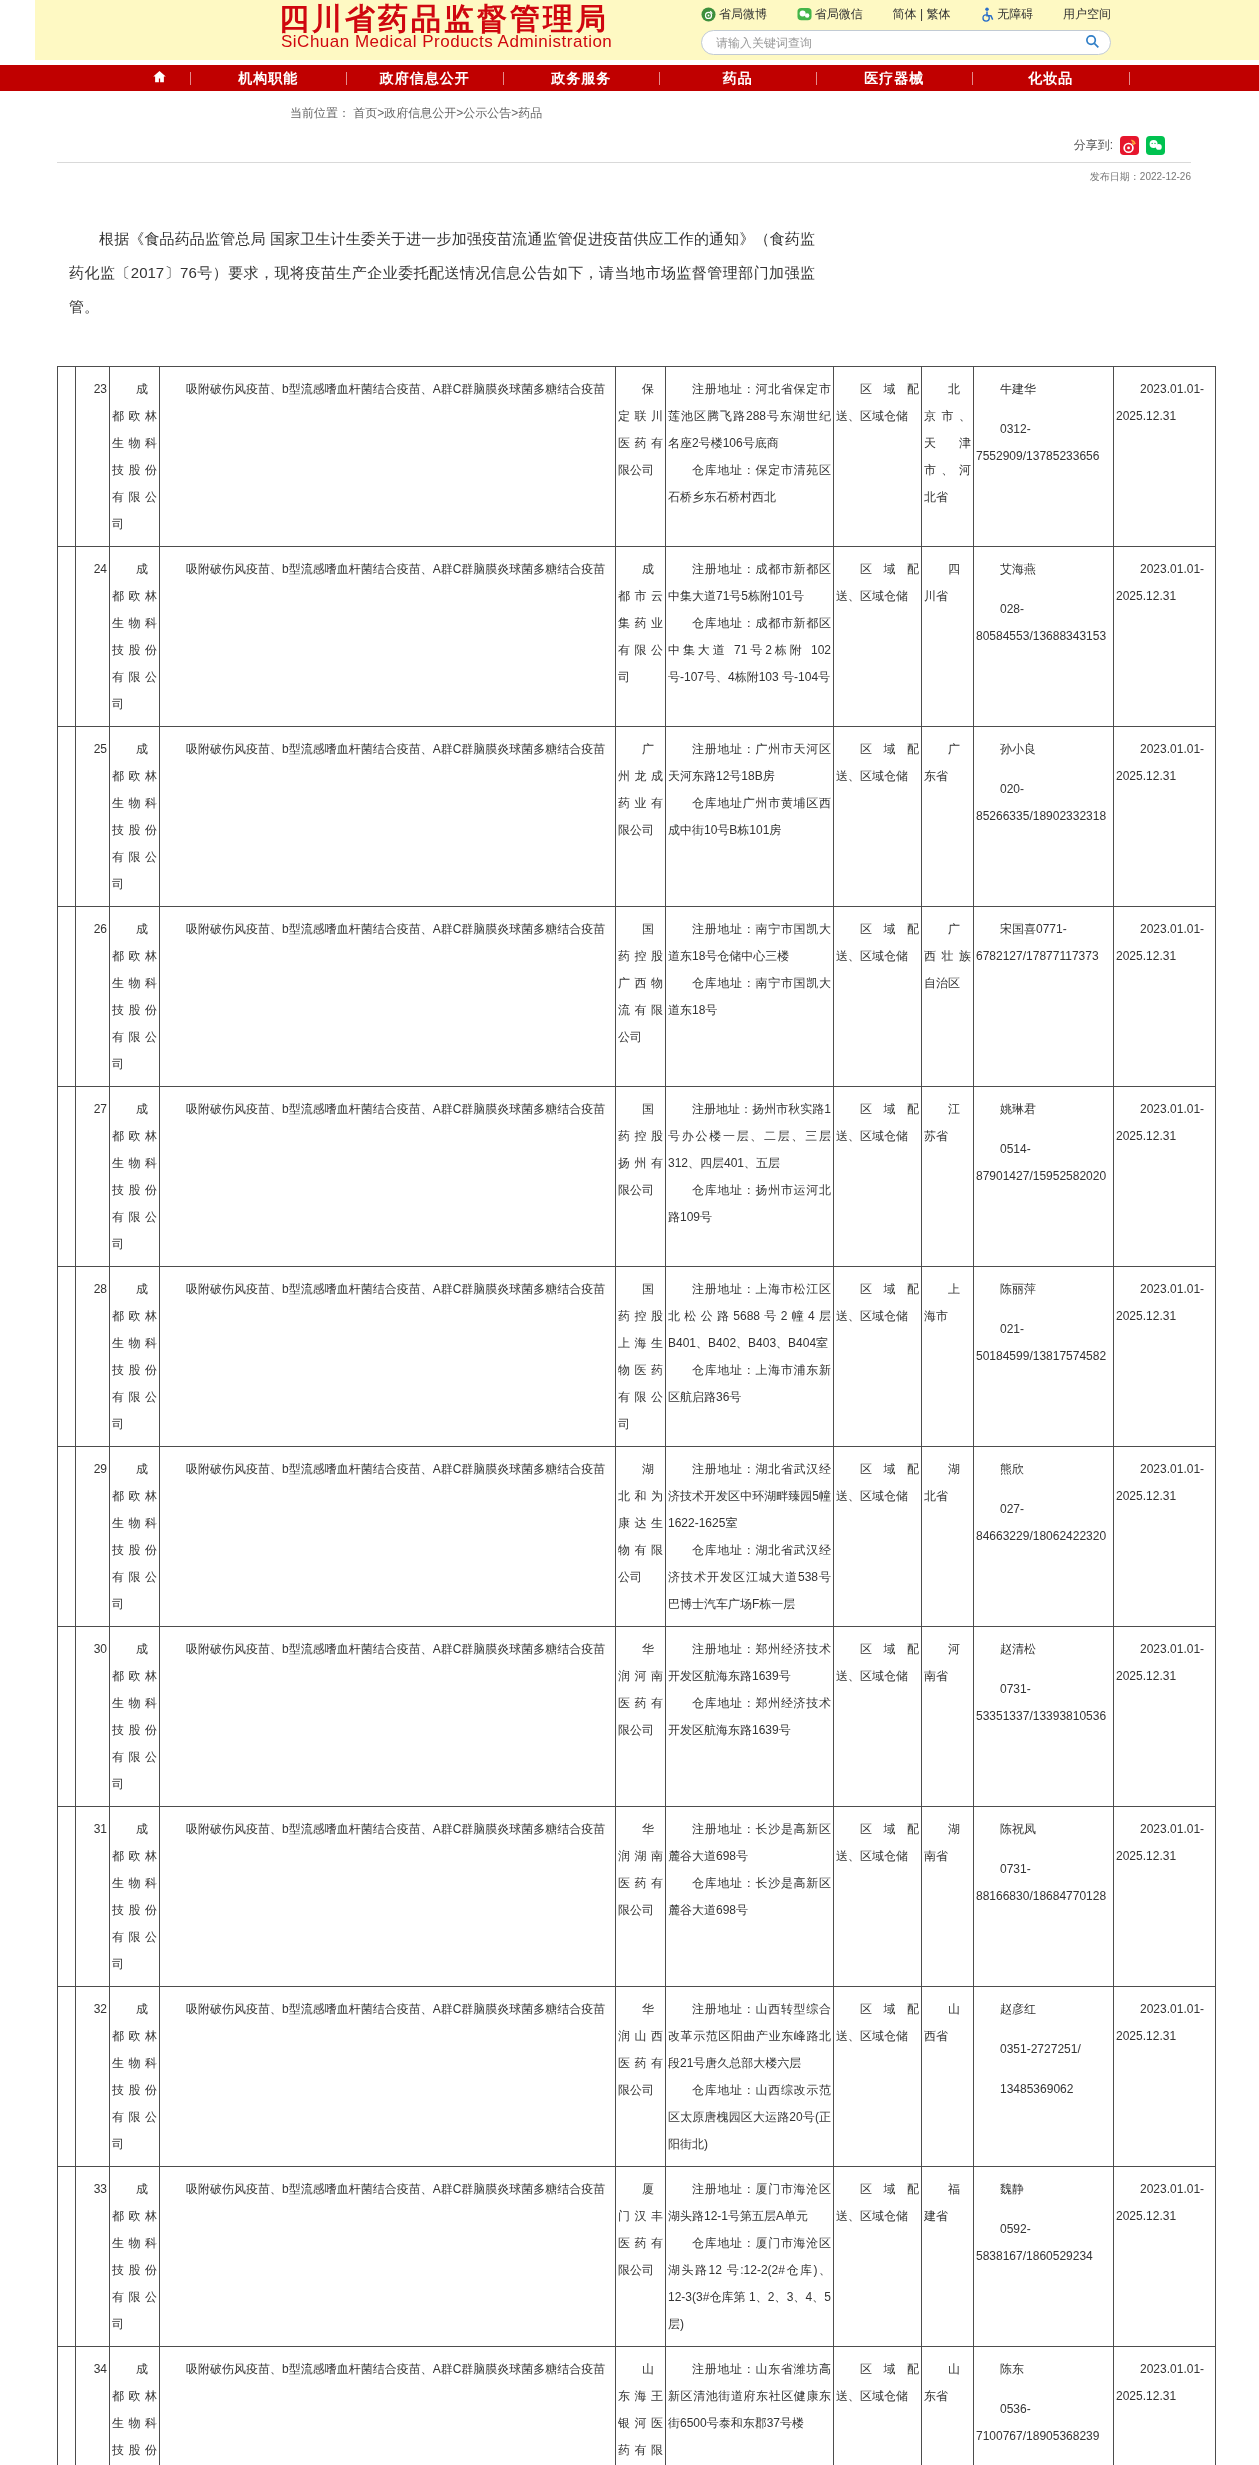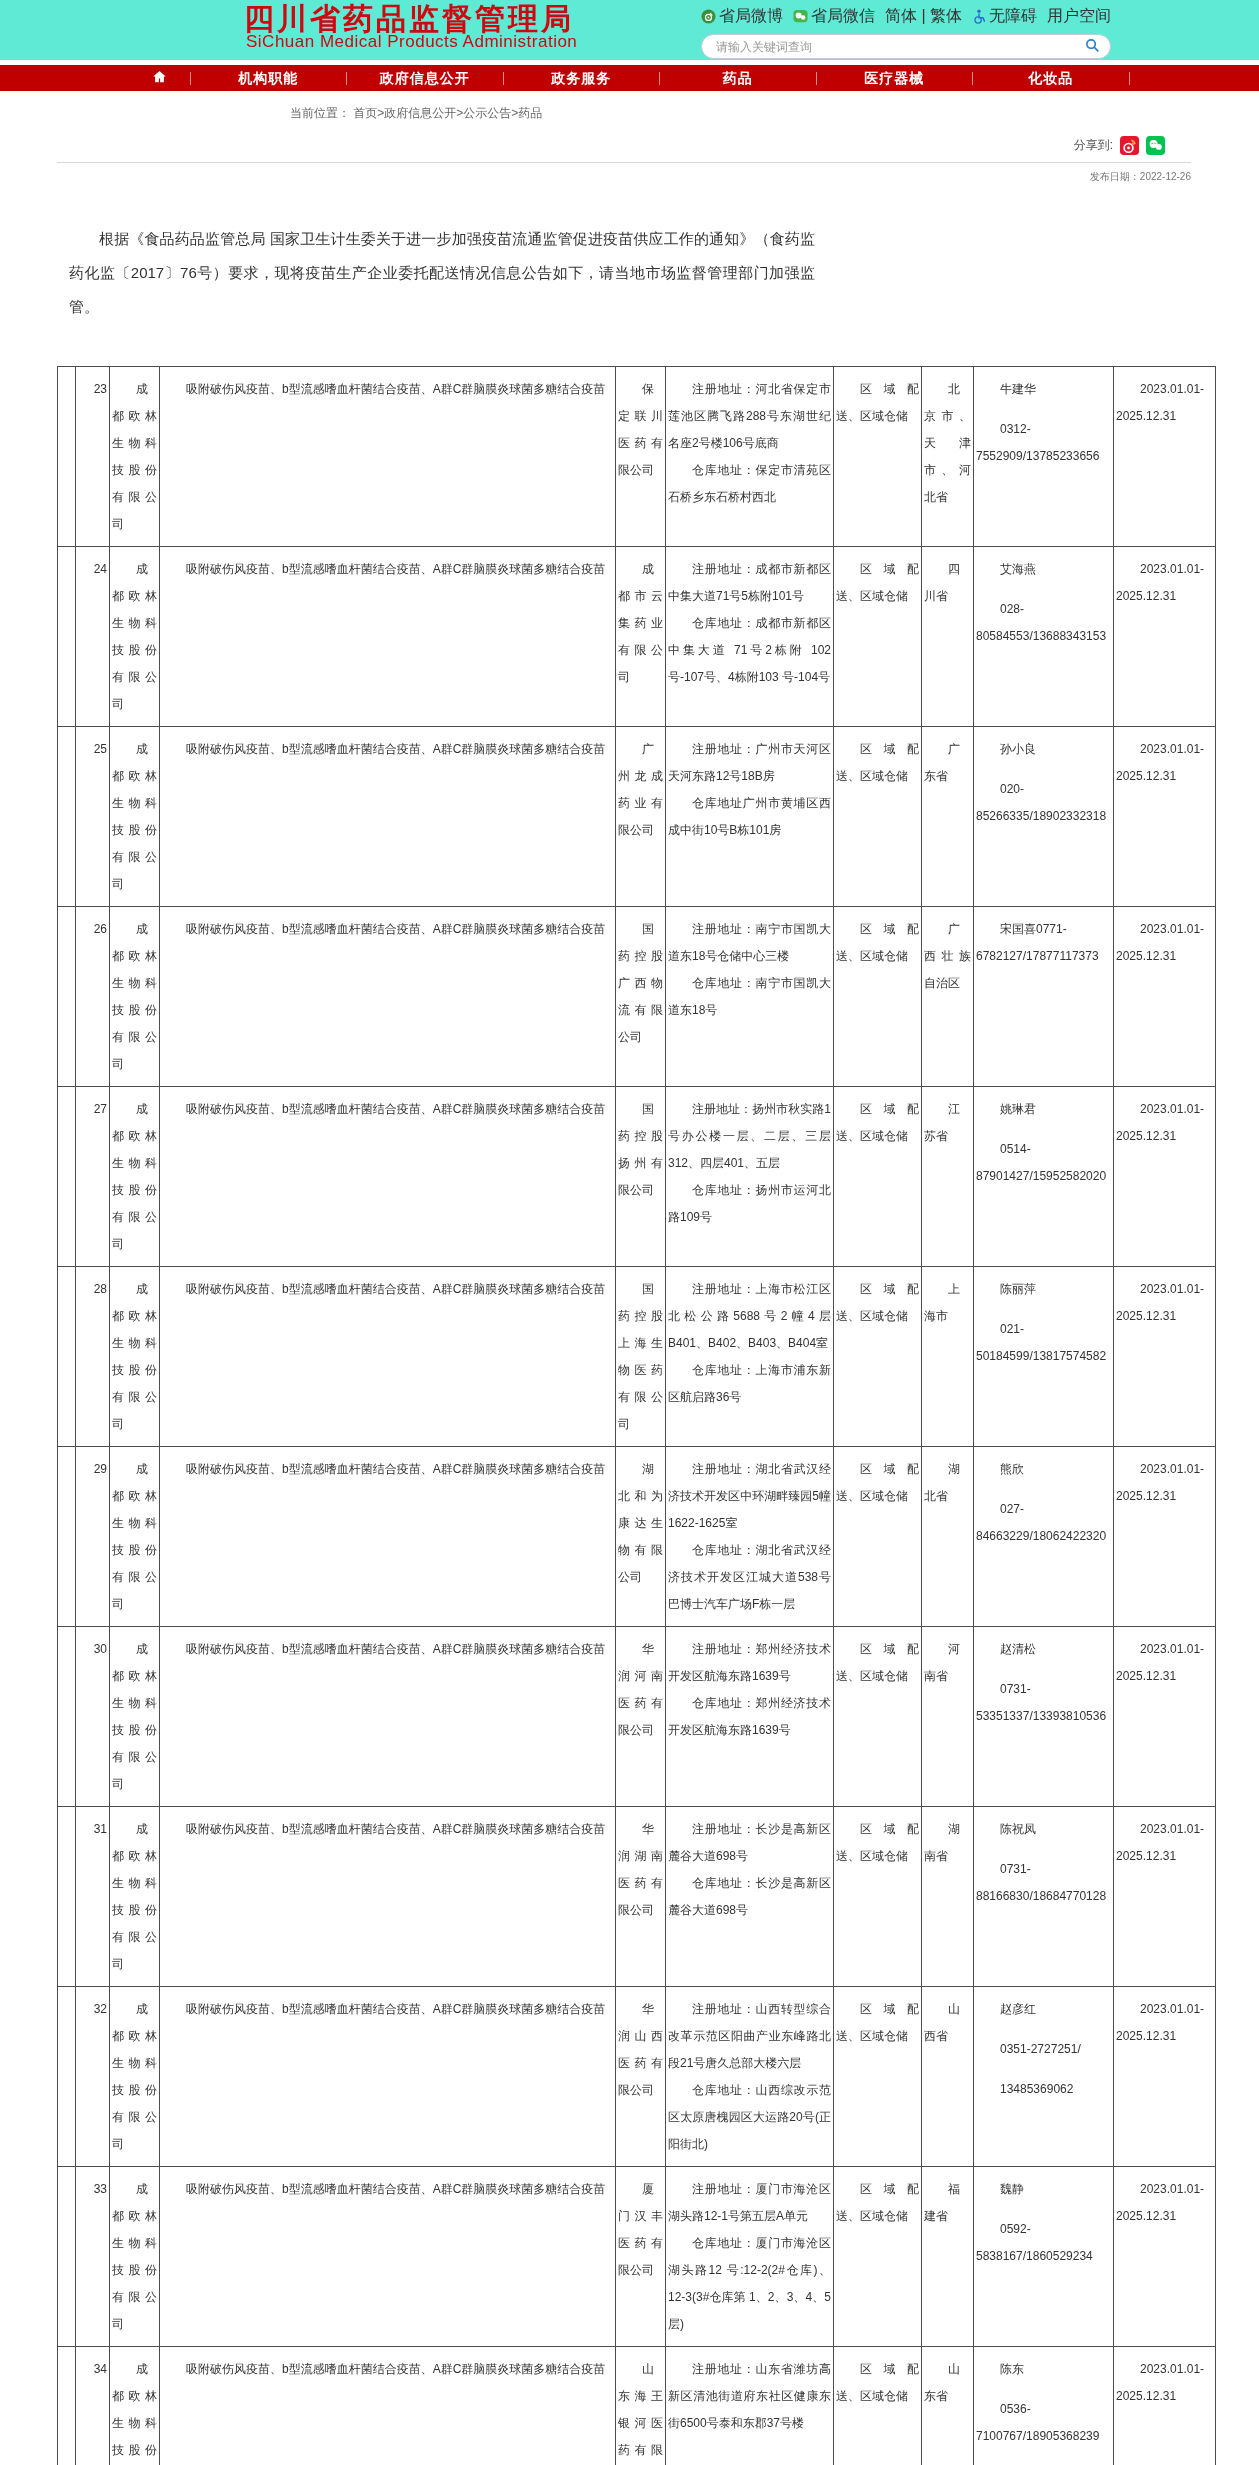--- a/index.html
+++ b/index.html
@@ -3,26 +3,26 @@
 <meta charset="utf-8">
 <style>
   * { margin:0; padding:0; box-sizing:border-box; }
   html,body { background:#fff; }
   body {
     width:1259px;
     font-family:"Liberation Sans", sans-serif;
     color:#333;
   }
   
-  .site-header { position:relative; height:60px; background:#5eead4; }
+  .site-header { position:relative; height:60px; background:#fef9c3;margin-left:35px; }
   .logo-block { position:absolute; left:244px; top:3px; }
   .logo-cn { color:#d0070f; font-size:30px; font-weight:bold; letter-spacing:3px; line-height:32px; }
   .logo-en { color:#d0070f; font-size:17px; letter-spacing:0.5px; line-height:14px; padding-left:2px; }
   .top-right { position:absolute; right:148px; top:6px; width:410px; }
-  .toplinks { display:flex; justify-content:space-between; align-items:center; font-size:16px; color:#333; }
+  .toplinks { display:flex; justify-content:space-between; align-items:center; font-size:12px; color:#333; }
   .toplink { display:flex; align-items:center; gap:3px; cursor:pointer; text-decoration:none; color:#333; }
   .searchbox { margin-top:7px; height:25px; border:1px solid #c2cbd4; border-radius:13px; display:flex; align-items:center; padding:0 10px 0 14px; background:#fff;gap:28px; }
   .searchbox input { flex:1; border:none; outline:none; font-size:12px; color:#333; background:transparent; font-family:"Liberation Sans",sans-serif; }
   .searchbox input::placeholder { color:#9a9a9a; }
   .search-btn { background:none; border:none; cursor:pointer; display:flex; align-items:center; padding:0; }
   
   .mainnav { background:#c00000; height:26px; margin-top:5px; }
   .nav-inner { width:1000px; margin:0 auto; height:26px; display:flex; align-items:center; }
   .nav-home { width:60px; display:flex; justify-content:center; align-items:center; cursor:pointer; }
   .nav-item { flex:1; text-align:center; color:#fff; font-size:14px; font-weight:bold; line-height:26px; cursor:pointer; letter-spacing:1px; }

